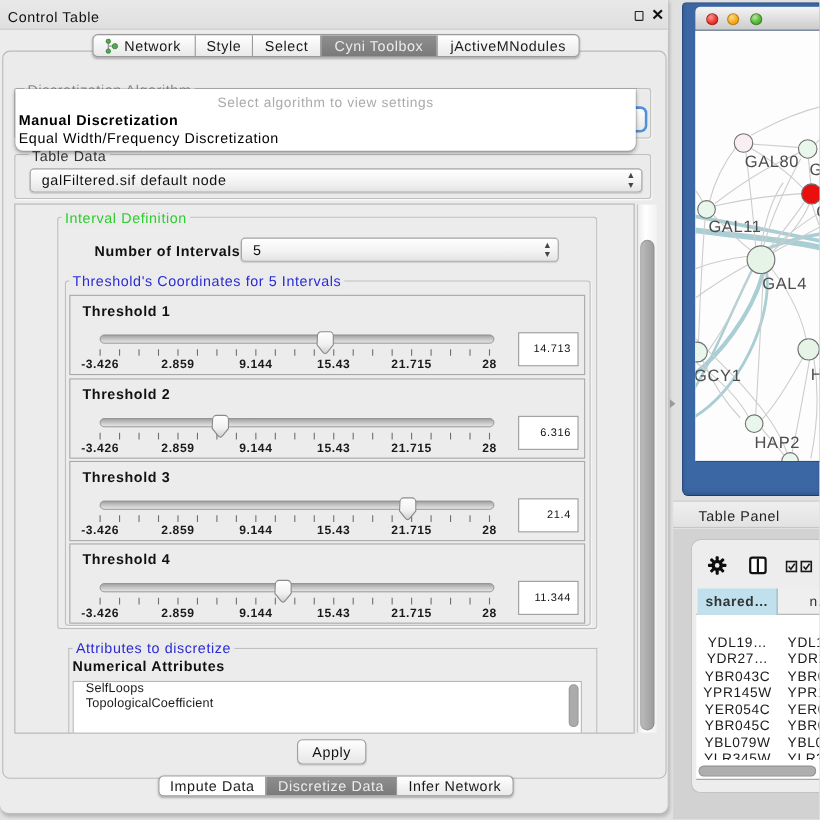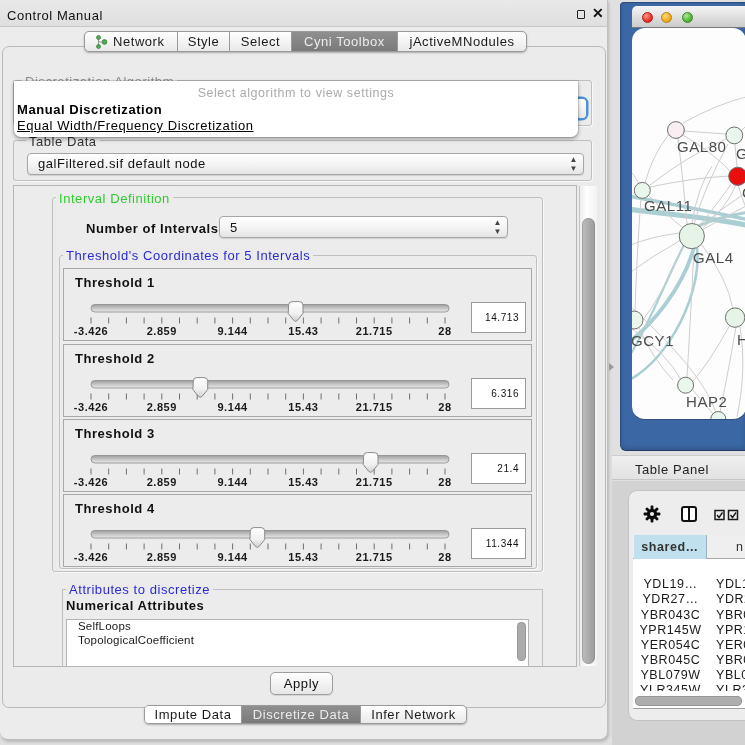--- a/index.html
+++ b/index.html
@@ -56,49 +56,49 @@
 
 #applybtn { position:absolute; left:270px; top:672px; width:63px; height:23px;
   border:1px solid #9e9e9e; border-radius:5px; background:linear-gradient(#ffffff,#e6e6e6);
   font-size:13px; color:#111; text-align:center; line-height:21px; box-shadow:0 1px 1px rgba(0,0,0,0.1); }
 
 
 #popup { position:absolute; left:14px; top:81px; width:564px; height:56px; background:#ffffff;
   border-radius:0 0 7px 7px; box-shadow:0 2px 4px rgba(0,0,0,0.35), 0 0 0 1px rgba(0,0,0,0.10); }
 #popup .hint { position:absolute; left:0; right:0; top:5px; text-align:center; font-size:12.5px; color:#ababab; }
 #popup .it1 { position:absolute; left:3px; top:21px; font-size:13px; font-weight:bold; color:#000; }
-#popup .it2 { position:absolute; left:3px; top:37px; font-size:13px; color:#000;text-decoration:underline; }
+#popup .it2 { position:absolute; left:3px; top:37px; font-size:13px; color:#000; }
 
 
 #netwin { position:absolute; left:620px; top:2px; width:125px; height:449px;
   background:#3b67a4; border-top:1px solid #2a4c7e; border-left:1px solid #2a4c7e;
   border-bottom:1px solid #203c64; border-radius:4px 0 0 6px;
   box-shadow:inset 0 -2px 4px rgba(0,0,0,0.15); }
 #mactitle { position:absolute; left:11px; top:3px; width:114px; height:22px;
   background:linear-gradient(#f5f5f5,#cbcbcb); border-bottom:1px solid #7a7a7a; border-radius:5px 0 0 0; }
 .tl { position:absolute; top:5.5px; width:11px; height:11px; border-radius:50%; }
 #canvas { position:absolute; left:11px; top:25px; width:114px; height:392px; background:#fdfdfd;
-  overflow:hidden; border-bottom:1px solid #2e4e7e;border-radius:13px; }
+  overflow:hidden; border-bottom:1px solid #2e4e7e; }
 
 #tpbar { position:absolute; left:612px; top:455px; width:133px; height:25px;
   background:linear-gradient(#efefef,#e2e2e2); border-top:1px solid #cccccc; border-bottom:1px solid #c6c6c6; }
 #tpbar span { position:absolute; left:23px; top:6px; font-size:13px; color:#222; }
 #tpbg { position:absolute; left:612px; top:481px; width:133px; height:264px; background:#d2d2d2; }
 #twin { position:absolute; left:628px; top:490px; width:117px; height:231px; background:#ededed;
   border:1px solid #c2c2c2; border-right:none; border-radius:9px 0 0 9px; }
 
 .trow { position:absolute; left:633px; width:112px; height:15.05px; font-size:12.5px; color:#1a1a1a;margin-top:16px; }
 .trow .c1 { position:absolute; left:1px; width:73px; text-align:center; line-height:15.05px; }
 .trow .c2 { position:absolute; left:83px; line-height:15.05px; }
 </style></head>
 <body>
 
 <div id="cp">
   <div id="cptitle">
-      <span>Control Manual</span>
+      <span>Control Table</span>
     </div>
   <div id="winmax"></div>
   <div id="winclose">✕</div>
   <div id="content"></div>
 </div>
 
 <div class="group" style="left:13px;top:80px;width:579px;height:46px;"></div>
 <div class="glabel" style="left:22px;top:74px;color:#8a8a8a;">Discretization Algorithm</div>
 
 <div class="abs" style="left:570px;top:99px;width:16px;height:19px;border-radius:4px;

